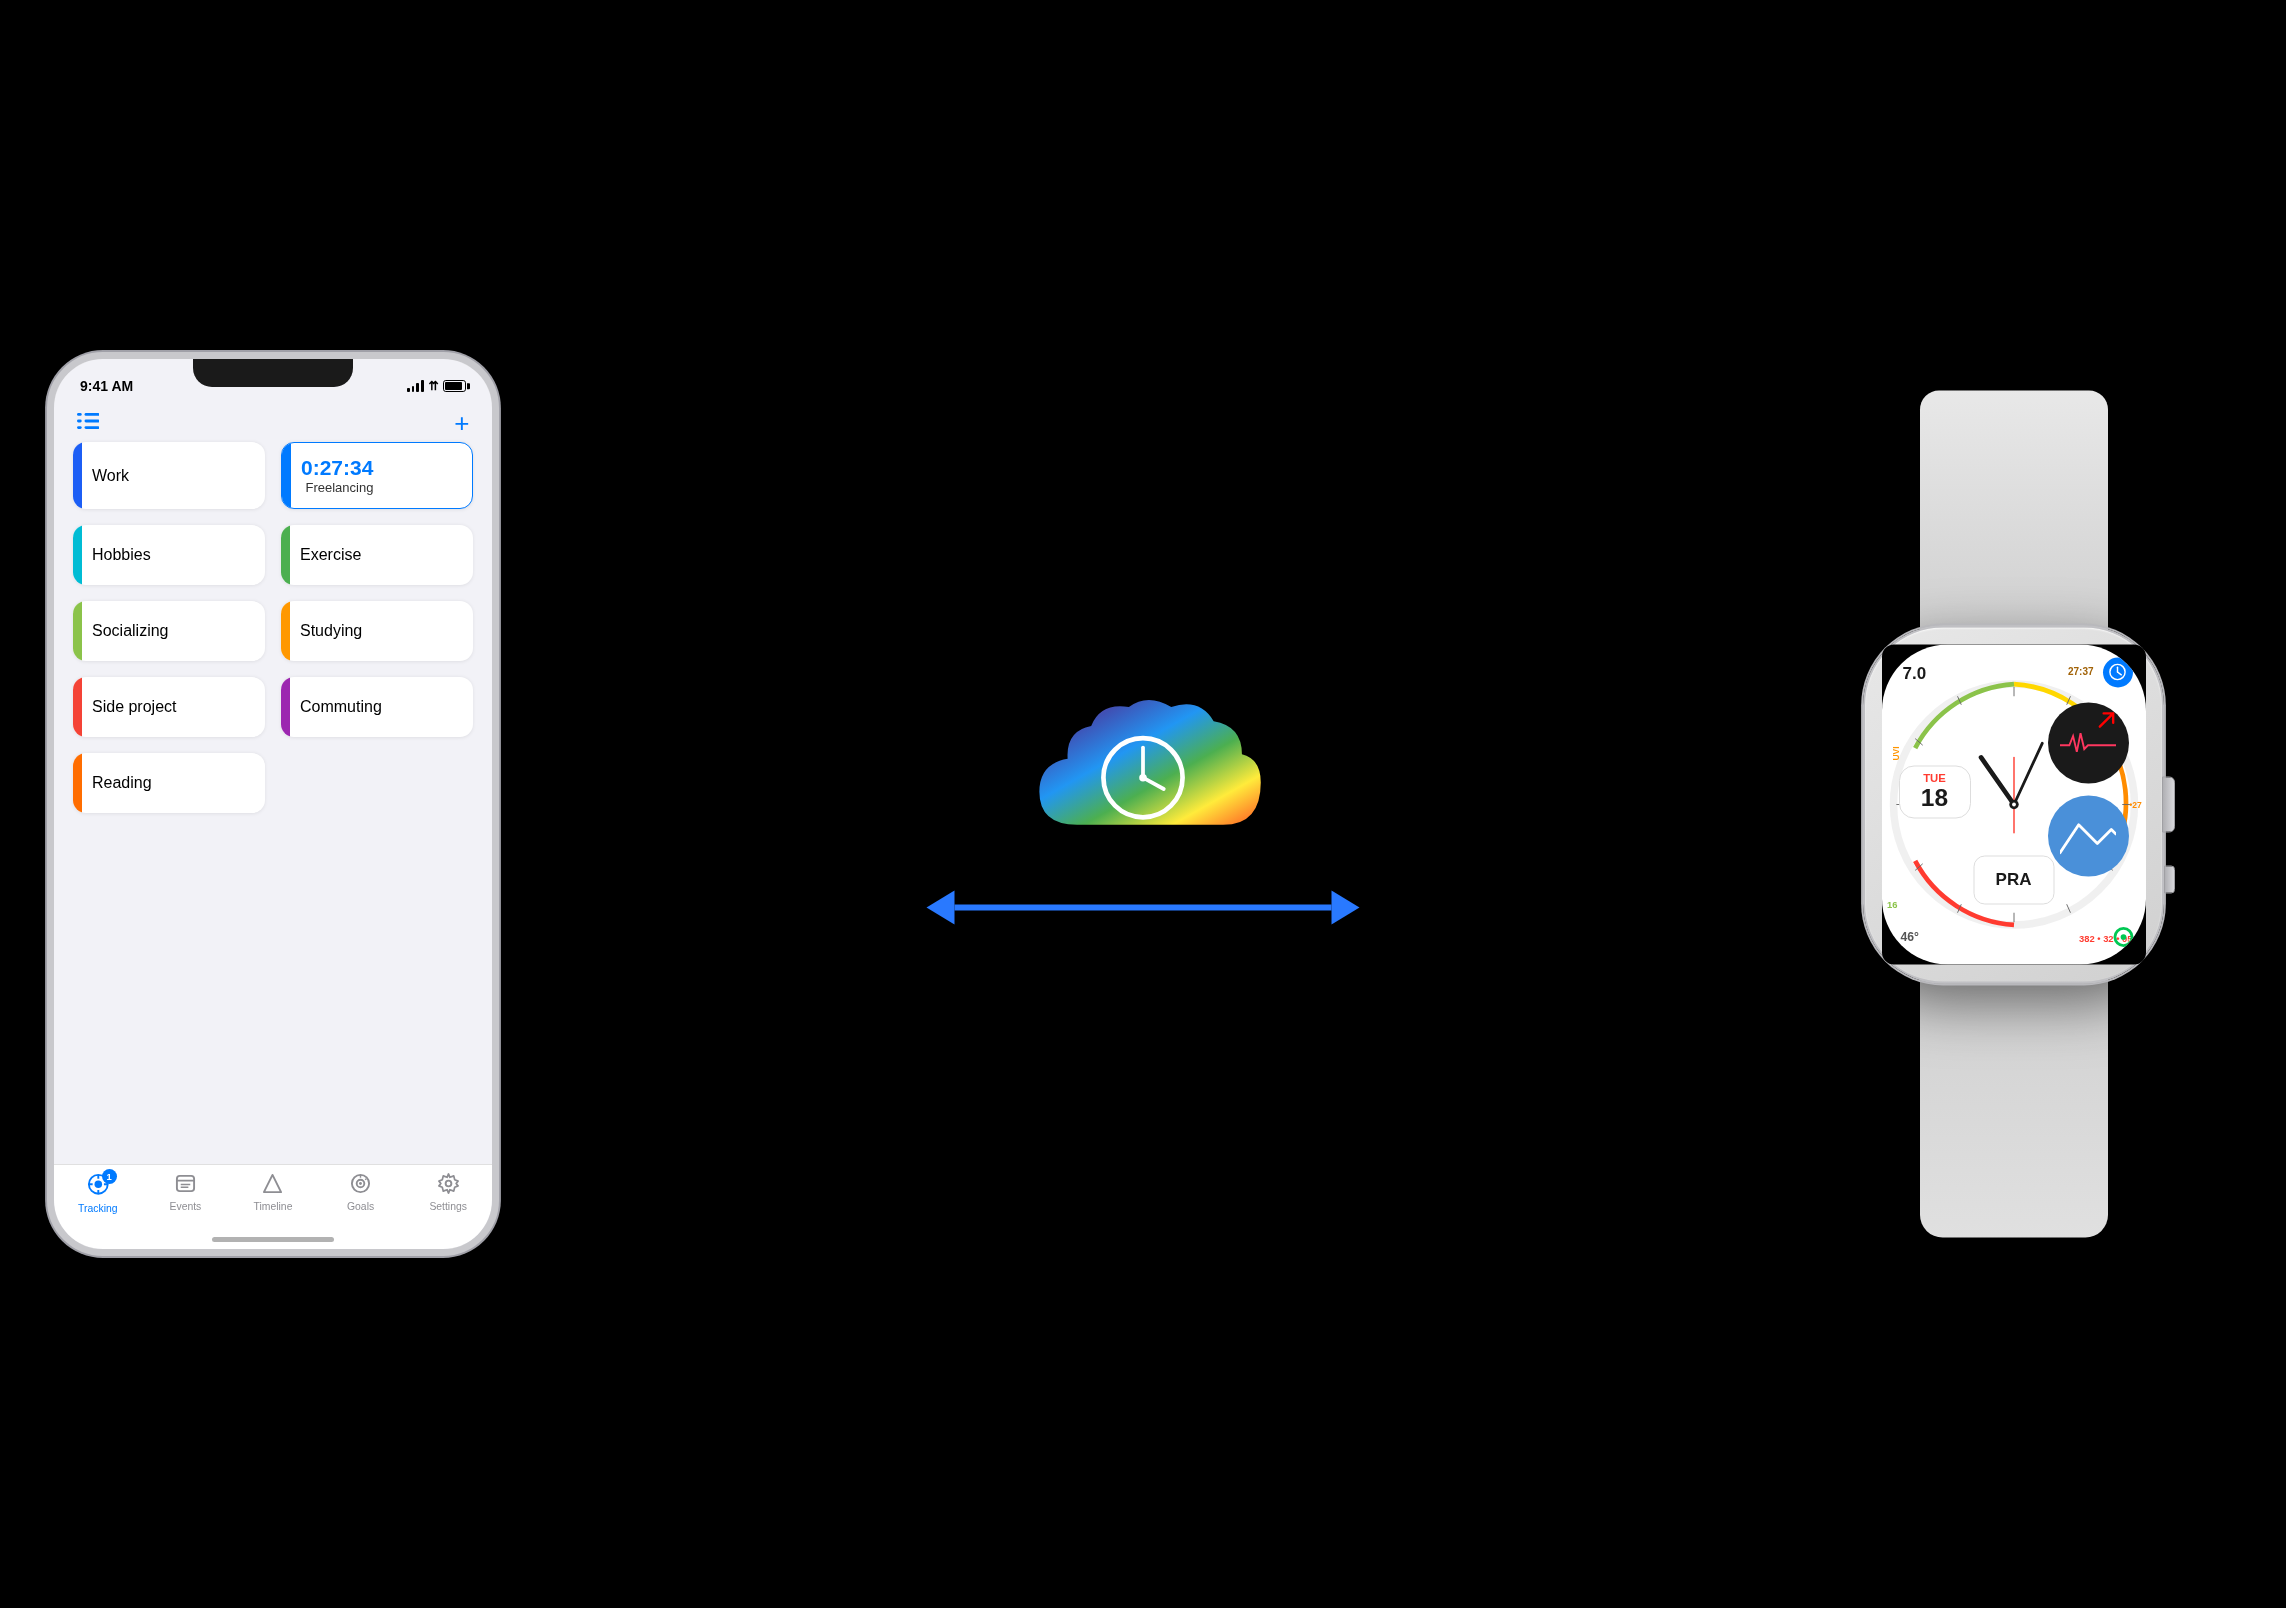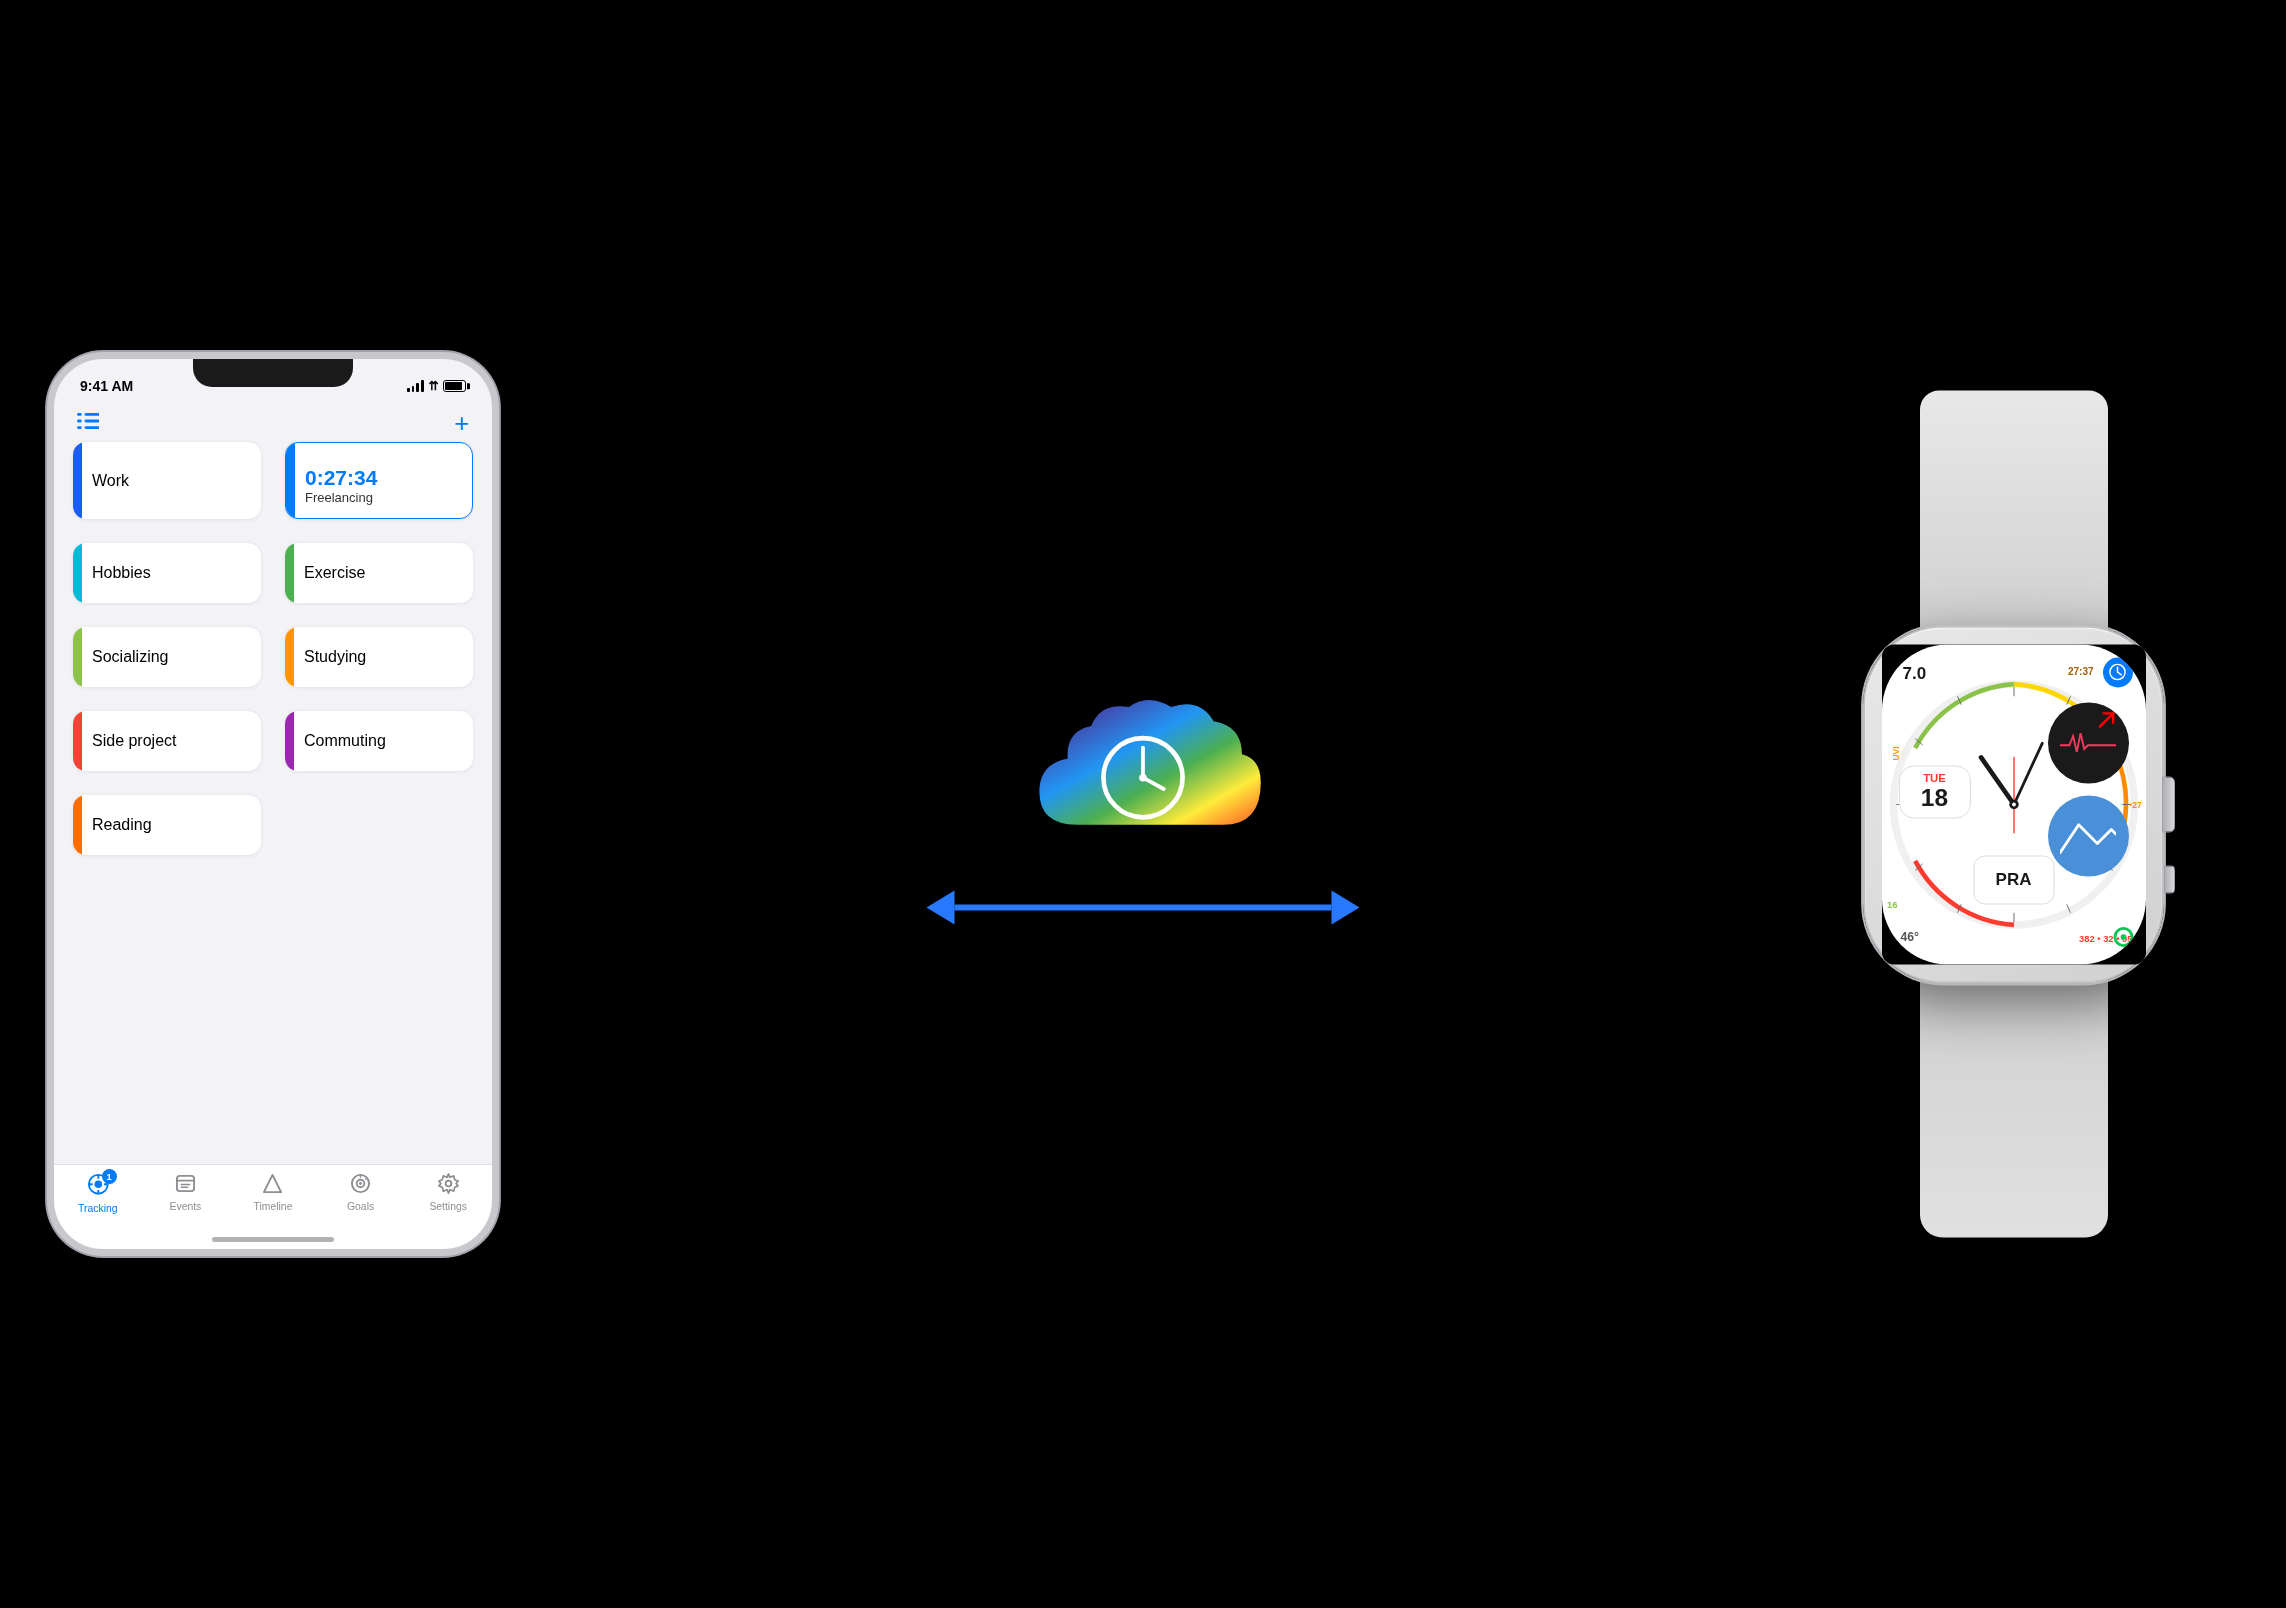--- a/index.html
+++ b/index.html
@@ -153,21 +153,21 @@
       font-size: 32px;
       font-weight: 700;
       color: #000;
       padding: 3.8px 22.6px 15px;
     }
 
     
     .timeline-grid {
       display: grid;
       grid-template-columns: 1fr 1fr;
-      gap: 24px;
+      gap: 16px;
       padding: 0 19px;
     }
 
     .timeline-card {
       background: #fff;
       border-radius: 13px;
       padding: 13px 13px 13px 0;
       display: flex;
       align-items: center;
       box-shadow: 0 0.9px 3.8px rgba(0,0,0,0.08);
@@ -192,23 +192,22 @@
     .card-label {
       font-size: 16px;
       font-weight: 500;
       color: #000;
       margin-left: 19px;
     }
 
     .card-timer {
       display: flex;
       flex-direction: column;
-      align-items: flex-start;
+      align-items: flex-end;
       margin-left: 13px;
-      margin-top: 10px;
     }
 
     .timer-time {
       font-size: 21px;
       font-weight: 600;
       color: #007AFF;
     }
 
     .timer-label {
       font-size: 13px;

